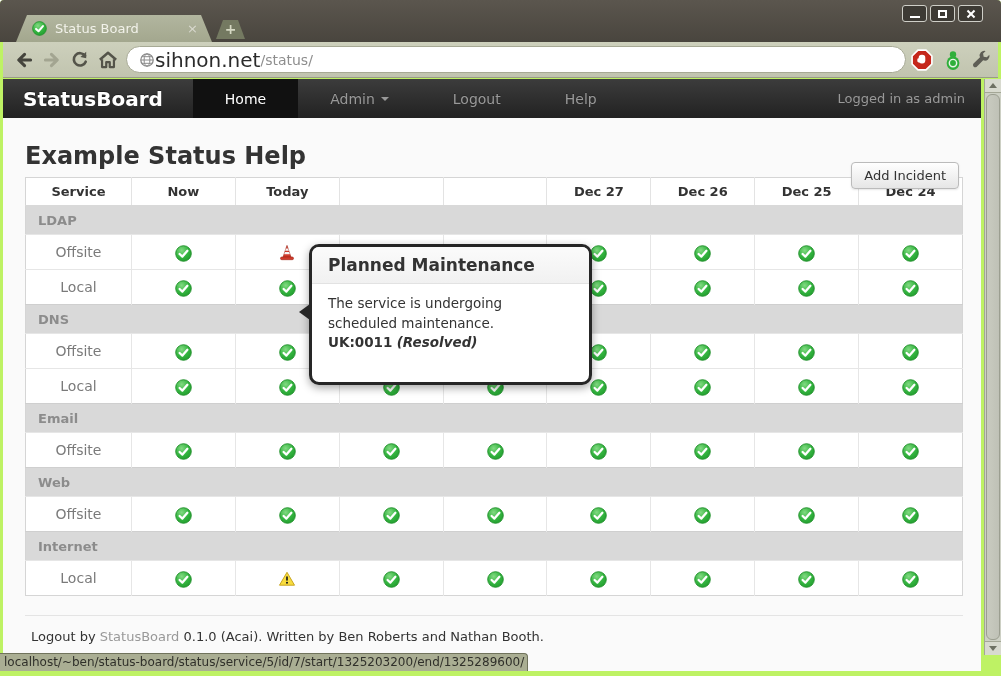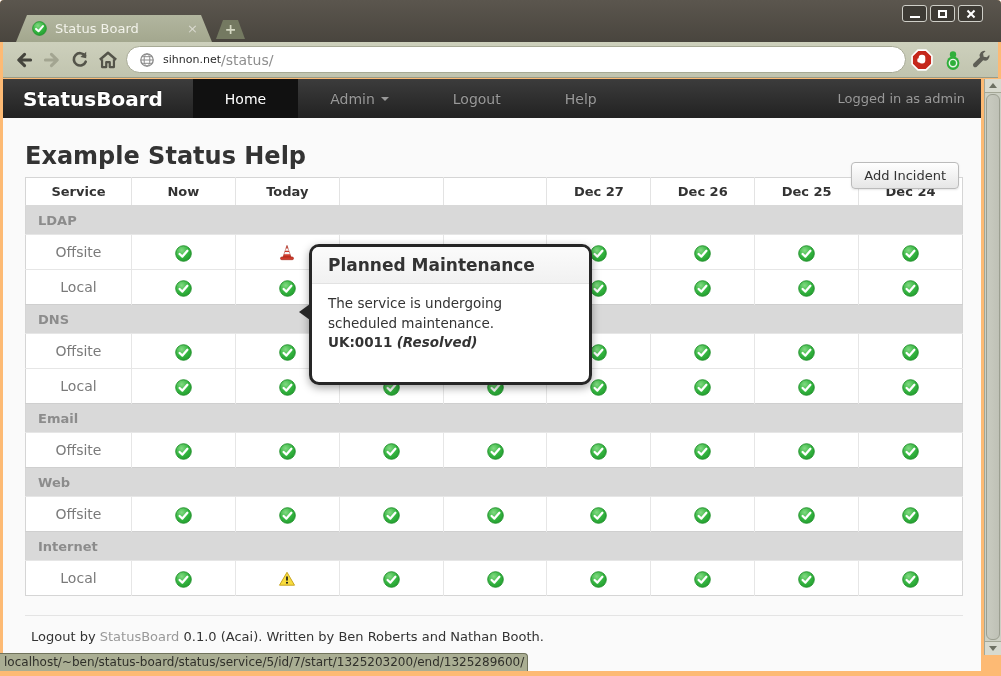--- a/index.html
+++ b/index.html
@@ -1,17 +1,17 @@
 <!DOCTYPE html>
 <html><head>
 <meta charset="utf-8">
 <style>
   * { margin:0; padding:0; box-sizing:border-box; }
   html,body { width:1001px; height:676px; font-family:"DejaVu Sans", sans-serif; }
-  #window{ position:relative; width:1001px; height:676px; background:#fdba74; border-radius:4px 4px 0 0; overflow:hidden; }
+  #window{ position:relative; width:1001px; height:676px; background:#bef264; border-radius:4px 4px 0 0; overflow:hidden; }
 
   
   #titlebar{ position:absolute; left:0; top:0; width:100%; height:42px;
     background:linear-gradient(#5b564e, #49453e); }
   .winbtn{ position:absolute; top:5px; width:25px; height:17px; background:#3d3a34;
     border:1px solid #cfcfc8; border-radius:3px; display:flex; align-items:center; justify-content:center; }
   #btn-min{ right:74px; } #btn-max{ right:46px; } #btn-close{ right:18px; }
   .glyph-min{ width:10px; height:2px; background:#fff; margin-top:7px; }
   .glyph-max{ width:9px; height:8px; border:2px solid #fff; }
   .glyph-close{ position:relative; width:10px; height:10px; }
@@ -27,21 +27,21 @@
     clip-path:polygon(0 100%, 7px 0, calc(100% - 7px) 0, 100% 100%);
     color:#d6d9c4; font-size:14px; font-weight:bold; text-align:center; line-height:18px; }
 
   
   #toolbar{ position:absolute; left:3px; top:42px; width:995px; height:36px;
     background:linear-gradient(#cdd0bc,#c1c4af); border-bottom:1px solid #999c86; }
   .tool-icon{ position:absolute; top:5px; width:26px; height:26px; display:flex; align-items:center; justify-content:center; }
   #btn-back{ left:8px; } #btn-fwd{ left:36px; } #btn-reload{ left:64px; } #btn-home{ left:92px; }
   #omnibox{ position:absolute; left:123px; top:4px; width:780px; height:27px; background:#fff;
     border:1px solid #a6a994; border-radius:14px; display:flex; align-items:center; padding:0 12px; }
-  #omnibox .host{ color:#2b2b2b; font-size:11px; margin-left:8px; }
+  #omnibox .host{ color:#2b2b2b; font-size:20px; }
   #omnibox .path{ color:#8e8e8e; font-size:14px; }
   #ext-stop{ left:906px; } #ext-green{ left:937px; } #btn-wrench{ left:965px; }
 
   
   #viewport{ position:absolute; left:3px; top:79px; width:978px; height:592px; background:#fafafa; overflow:hidden; }
   #scrollbar{ position:absolute; right:0px; top:79px; width:17px; height:576px; background:#cdd0c4; border-left:1px solid #a4a796; }
   .sb-btn{ position:absolute; left:0; width:16px; height:14px; background:#d8dacf; display:flex; align-items:center; justify-content:center; }
   #sb-up{ top:0; border-bottom:1px solid #a4a796; }
   #sb-down{ bottom:0; border-top:1px solid #a4a796; }
   .tri-up{ width:0;height:0;border-left:4px solid transparent;border-right:4px solid transparent;border-bottom:5px solid #6e7163; }

